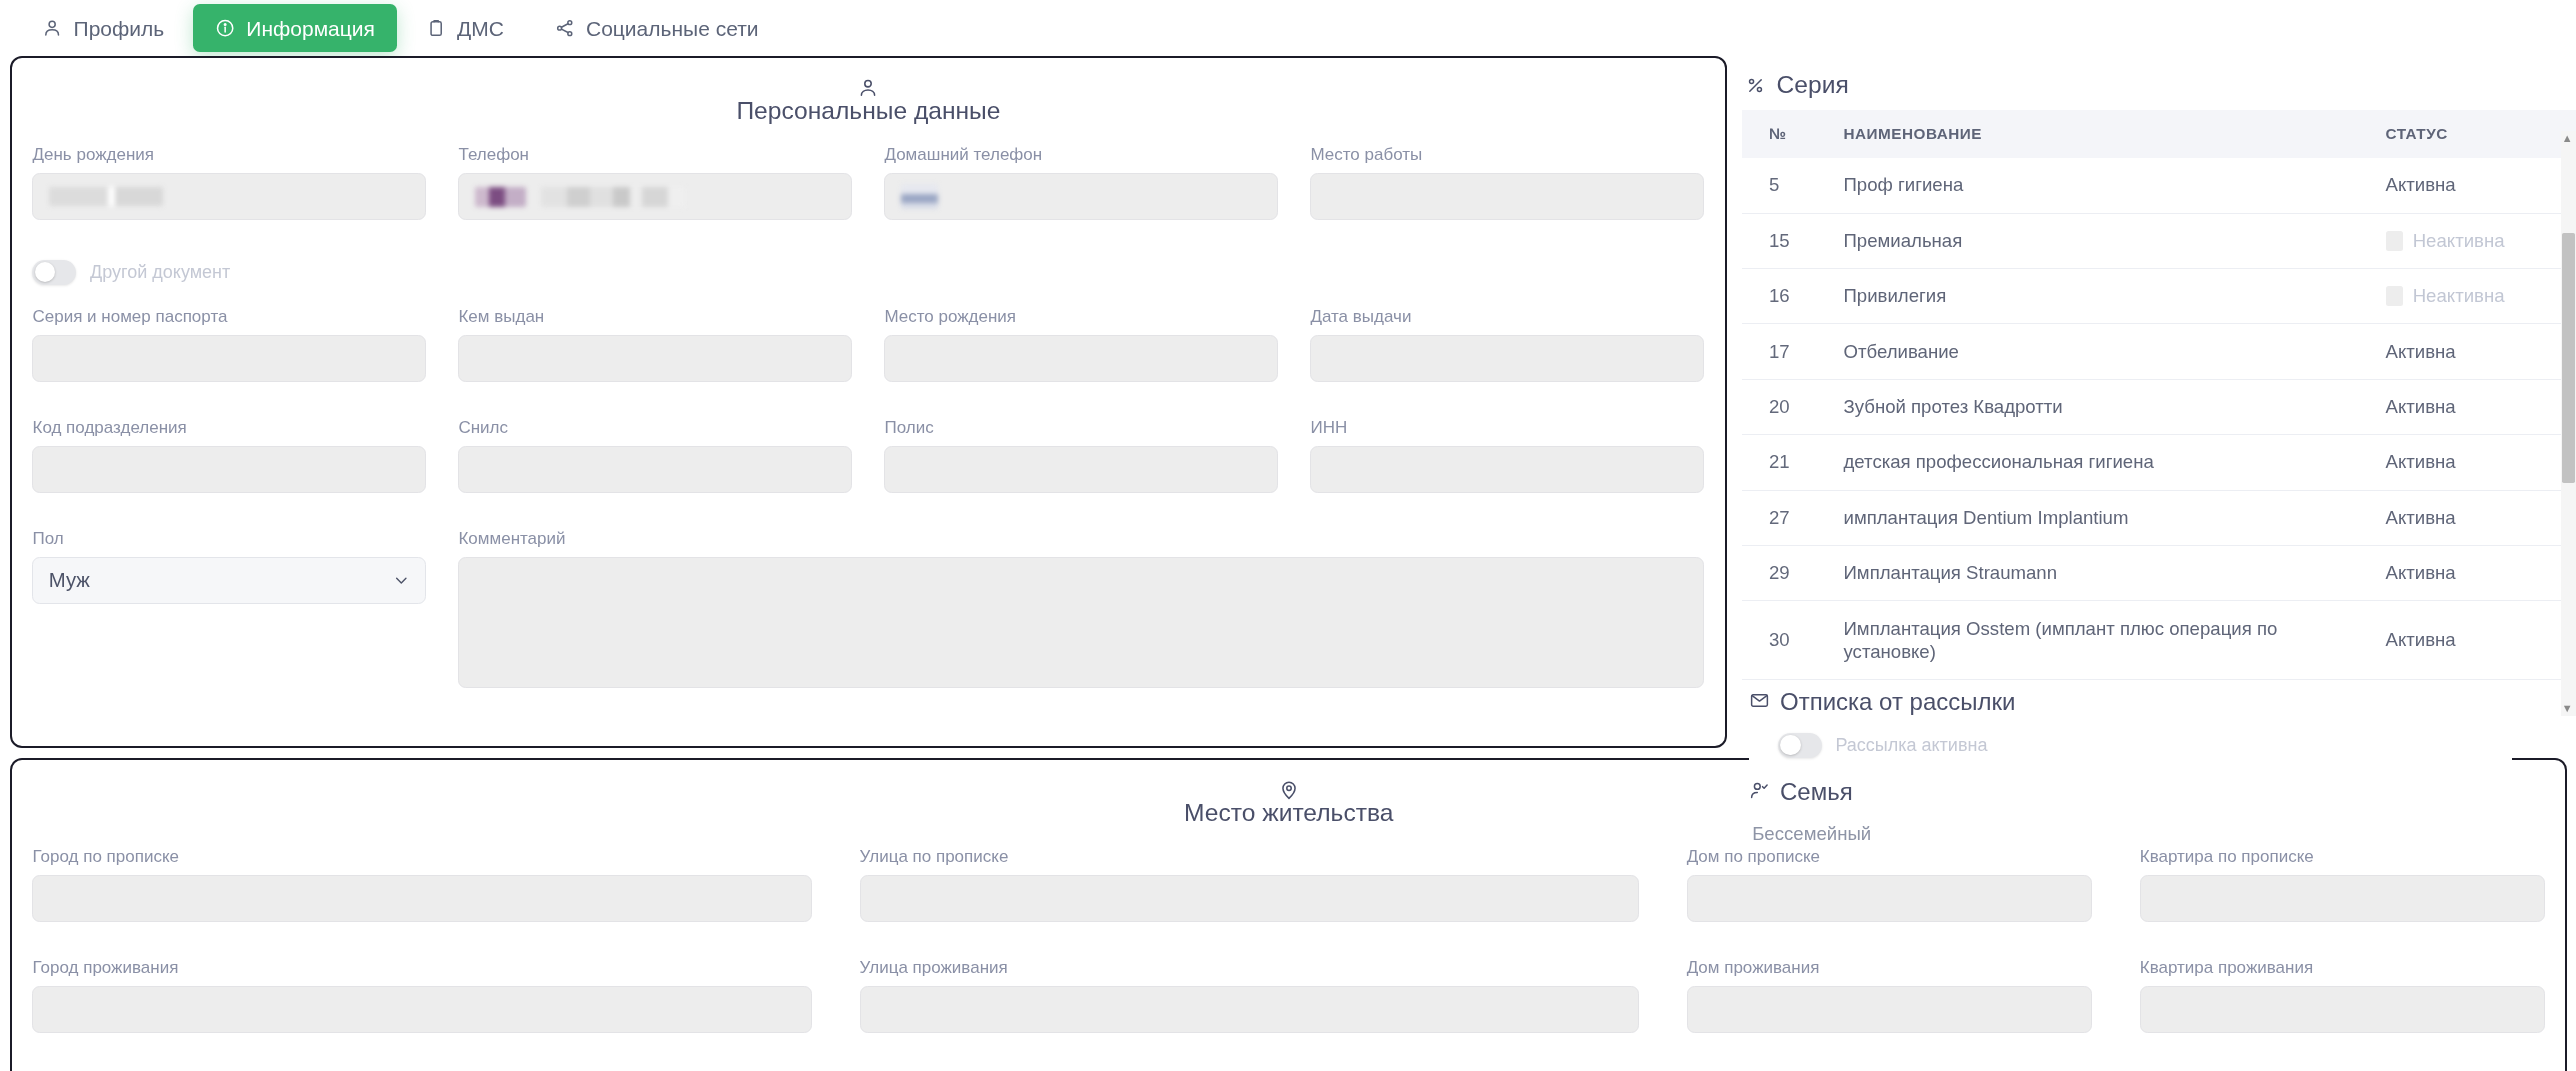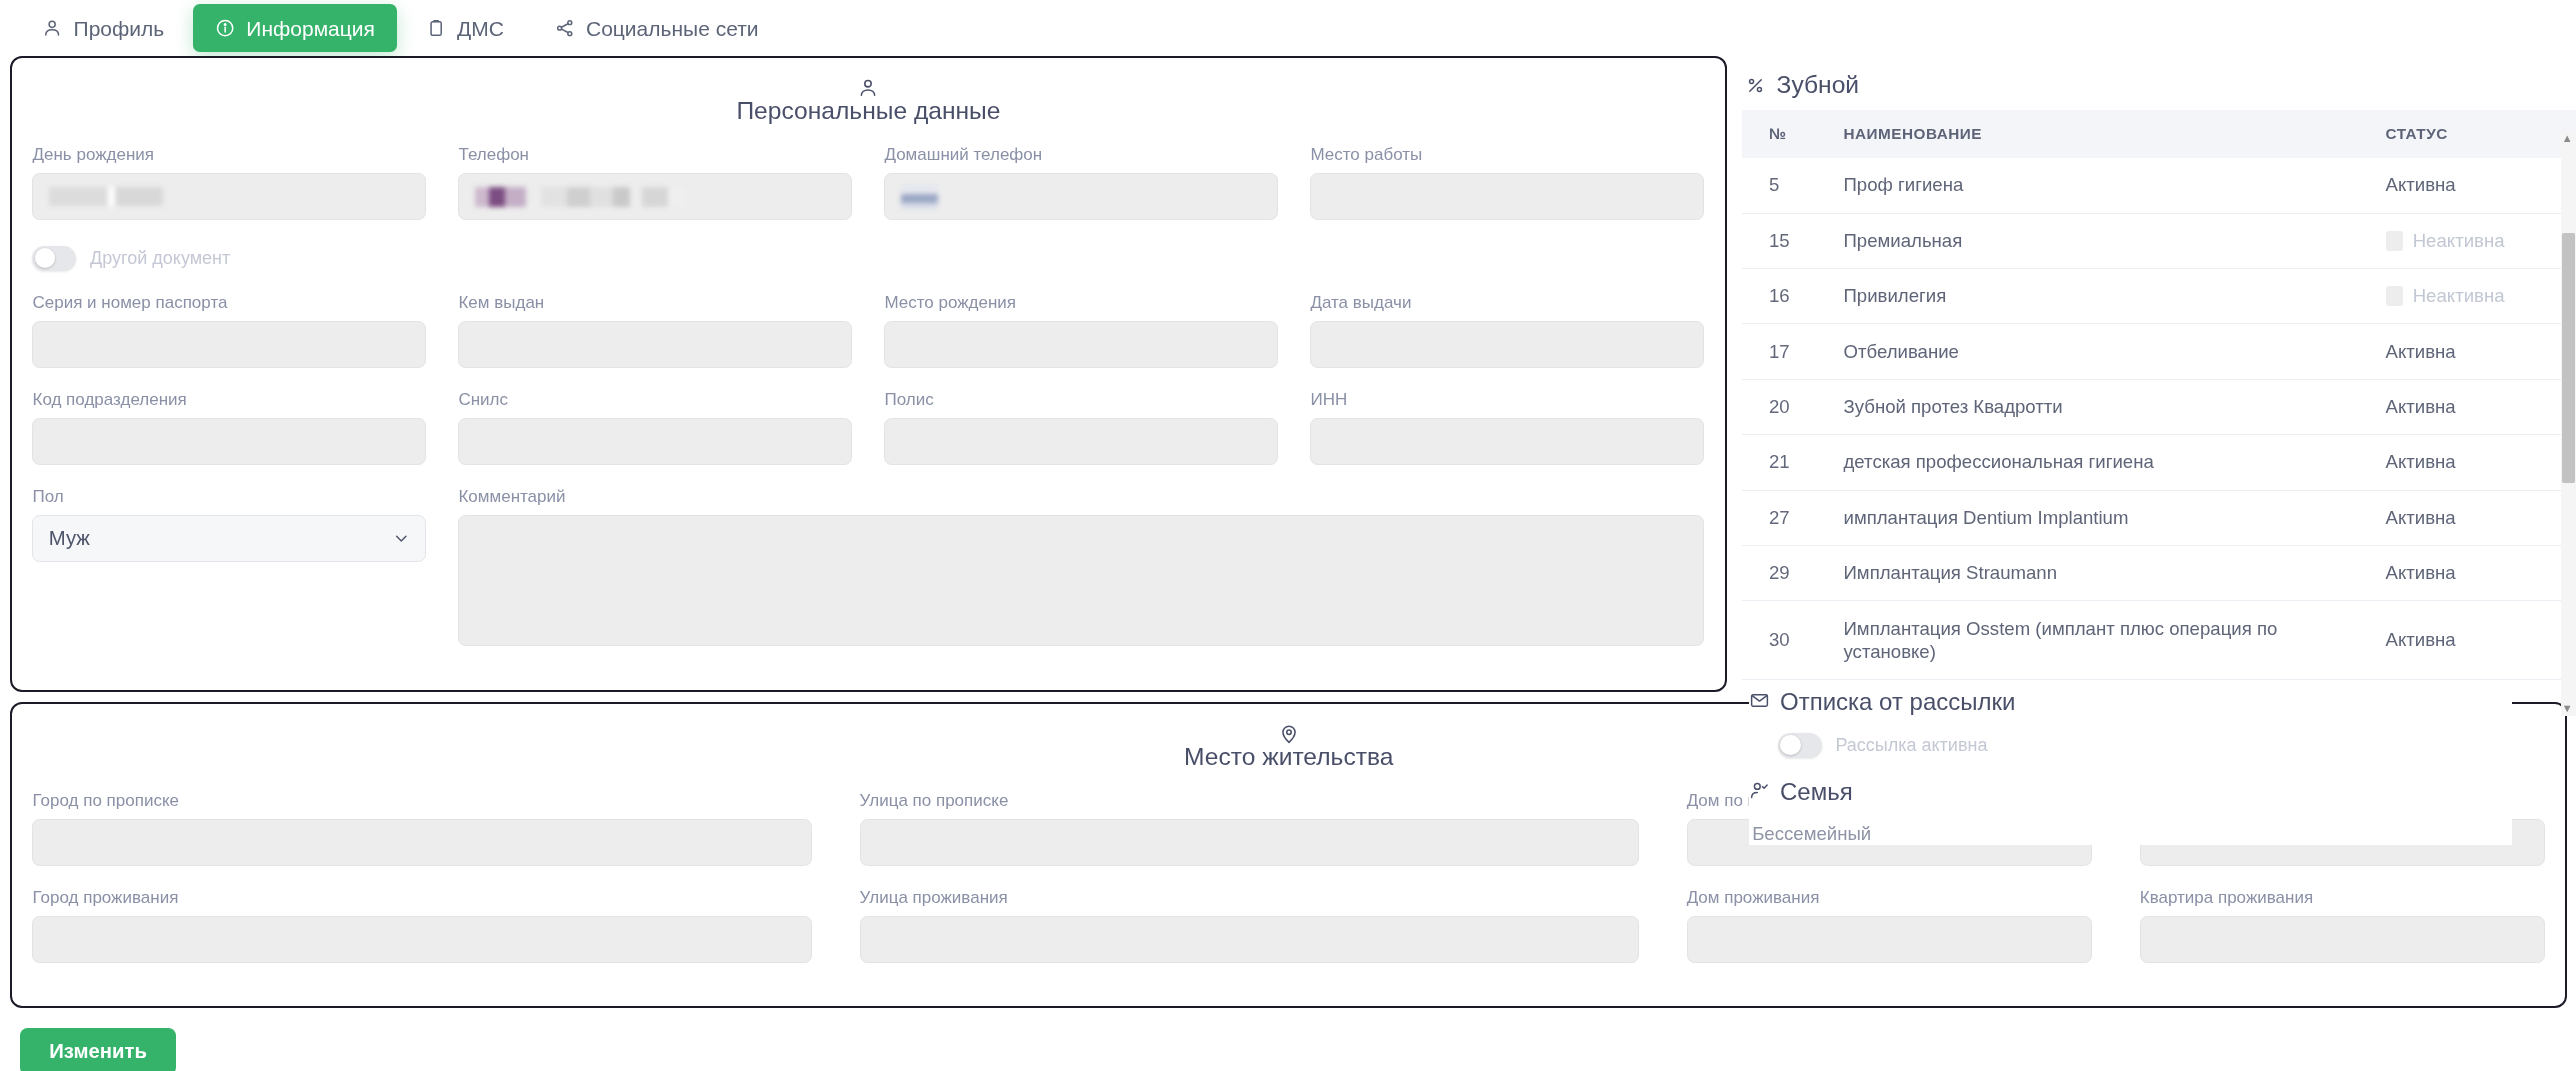--- a/index.html
+++ b/index.html
@@ -73,21 +73,21 @@
     flex-direction: column;
   }
 
   
   .form-grid {
     display: grid;
     grid-template-columns: repeat(4, 1fr);
     column-gap: 32px;
     row-gap: 0;
   }
-  .fld { margin-bottom: 22px; }
+  .fld { margin-bottom: 36px; }
   .fld-label {
     font-size: 17px;
     color: #8a90a6;
     margin-bottom: 7.6px;
     line-height: 1.2;
     white-space: nowrap;
   }
   .fld-input {
     height: 47px;
     background: #ededed;
@@ -433,21 +433,21 @@
   <aside class="right-panel">
 
     <div class="panel-title">
       <span>
         <svg width="21" height="21" viewBox="0 0 24 24" fill="none" stroke="#4a4f69" stroke-width="1.7" stroke-linecap="round">
           <path d="M5.5 18.5L18.5 5.5"></path>
               <circle cx="7.5" cy="7.5" r="2.3"></circle>
               <circle cx="16.5" cy="16.5" r="2.3"></circle>
         </svg>
       </span>
-      <span>Зубной</span>
+      <span>Серия</span>
     </div>
 
     <table class="disc-table">
       <thead>
         <tr>
           <th class="c-num">№</th>
           <th class="c-name">НАИМЕНОВАНИЕ</th>
           <th class="c-status">СТАТУС</th>
         </tr>
       </thead>

